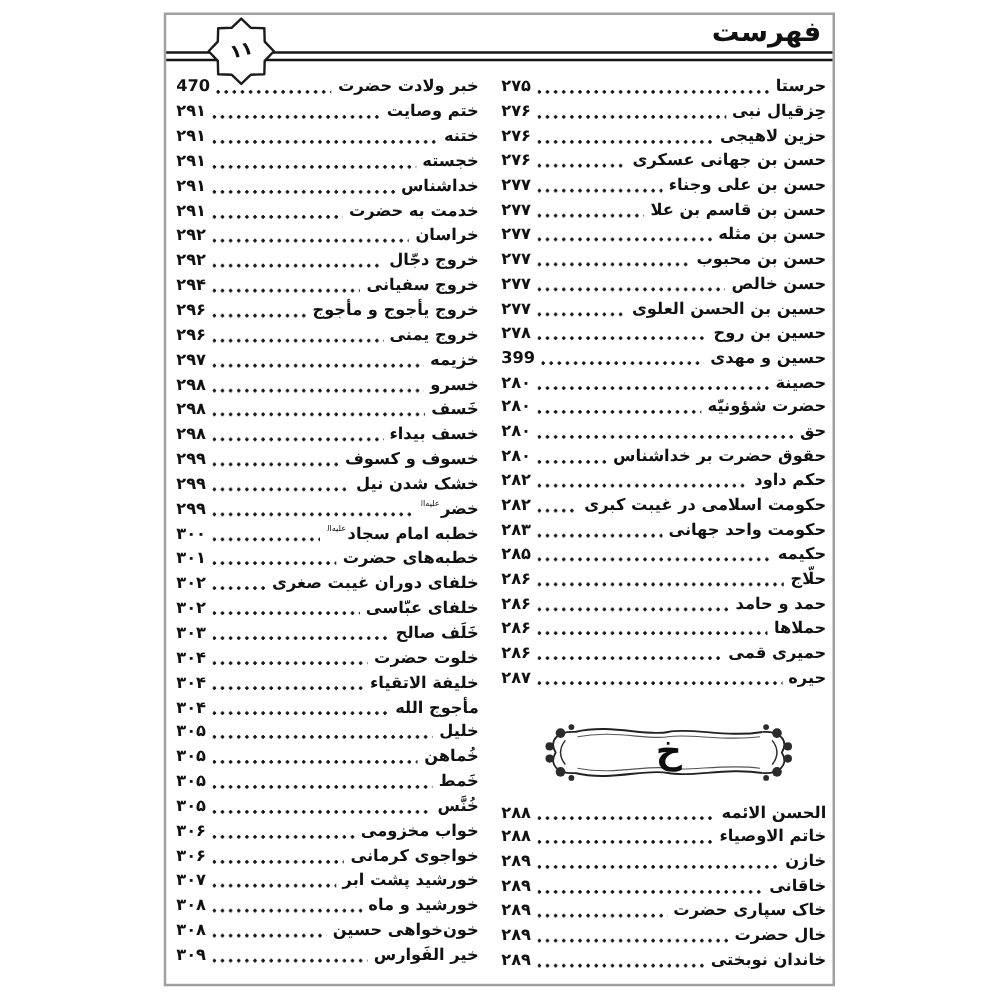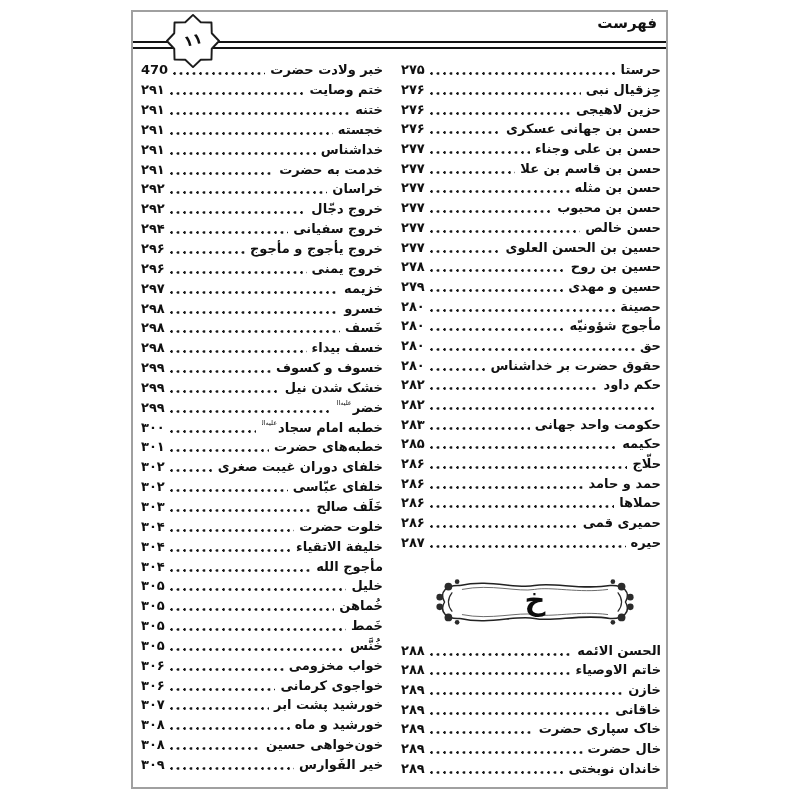--- a/index.html
+++ b/index.html
@@ -1,21 +1,21 @@
 <!DOCTYPE html>
 <html lang="fa" dir="rtl"><head>
 <meta charset="utf-8">
 <style>
   html,body{margin:0;padding:0;background:#ffffff;}
   .canvas{position:relative;width:800px;height:800px;background:#ffffff;overflow:hidden;
           font-family:"DejaVu Sans",sans-serif;}
   .page-frame{position:absolute;left:131px;top:10px;width:533px;height:775px;
               border:2px solid #a0a0a0;background:#ffffff;}
   
-  .page-title{position:absolute;top:2px;right:9px;font-size:15px;font-weight:bold;color:#111;}
+  .page-title{position:absolute;top:2px;right:9px;font-size:22px;font-weight:bold;color:#111;}
   .double-rule{position:absolute;top:29px;left:0;right:0;height:4px;
                border-top:2px solid #151515;border-bottom:2px solid #151515;}
   .page-badge{position:absolute;left:31px;top:0px;width:58px;height:56px;z-index:3;}
   .page-badge svg{position:absolute;inset:0;}
   .page-badge .num{position:absolute;inset:0;display:flex;align-items:center;justify-content:center;
                    font-size:15px;font-weight:bold;color:#111;transform:rotate(-14deg);}
   
   .columns{position:absolute;top:48px;left:8px;right:5px;bottom:4px;
            display:flex;gap:18px;direction:rtl;}
   .col{display:flex;flex-direction:column;}
@@ -134,32 +134,32 @@
               <span class="entry-label">حسین بن روح</span>
 
               <span class="leader"></span>
               <span class="entry-page">۲۷۸</span>
             </div>
 
             <div class="row">
               <span class="entry-label">حسین و مهدی</span>
 
               <span class="leader"></span>
-              <span class="entry-page">۲۷۹</span>
+              <span class="entry-page">399</span>
             </div>
 
             <div class="row">
               <span class="entry-label">حصینة</span>
 
               <span class="leader"></span>
               <span class="entry-page">۲۸۰</span>
             </div>
 
             <div class="row">
-              <span class="entry-label">مأجوج شؤونیّه</span>
+              <span class="entry-label">حضرت شؤونیّه</span>
 
               <span class="leader"></span>
               <span class="entry-page">۲۸۰</span>
             </div>
 
             <div class="row">
               <span class="entry-label">حق</span>
 
               <span class="leader"></span>
               <span class="entry-page">۲۸۰</span>
@@ -173,20 +173,21 @@
             </div>
 
             <div class="row">
               <span class="entry-label">حکم داود</span>
 
               <span class="leader"></span>
               <span class="entry-page">۲۸۲</span>
             </div>
 
             <div class="row">
+              <span class="entry-label">حکومت اسلامی در غیبت کبری</span>
 
               <span class="leader"></span>
               <span class="entry-page">۲۸۲</span>
             </div>
 
             <div class="row">
               <span class="entry-label">حکومت واحد جهانی</span>
 
               <span class="leader"></span>
               <span class="entry-page">۲۸۳</span>

